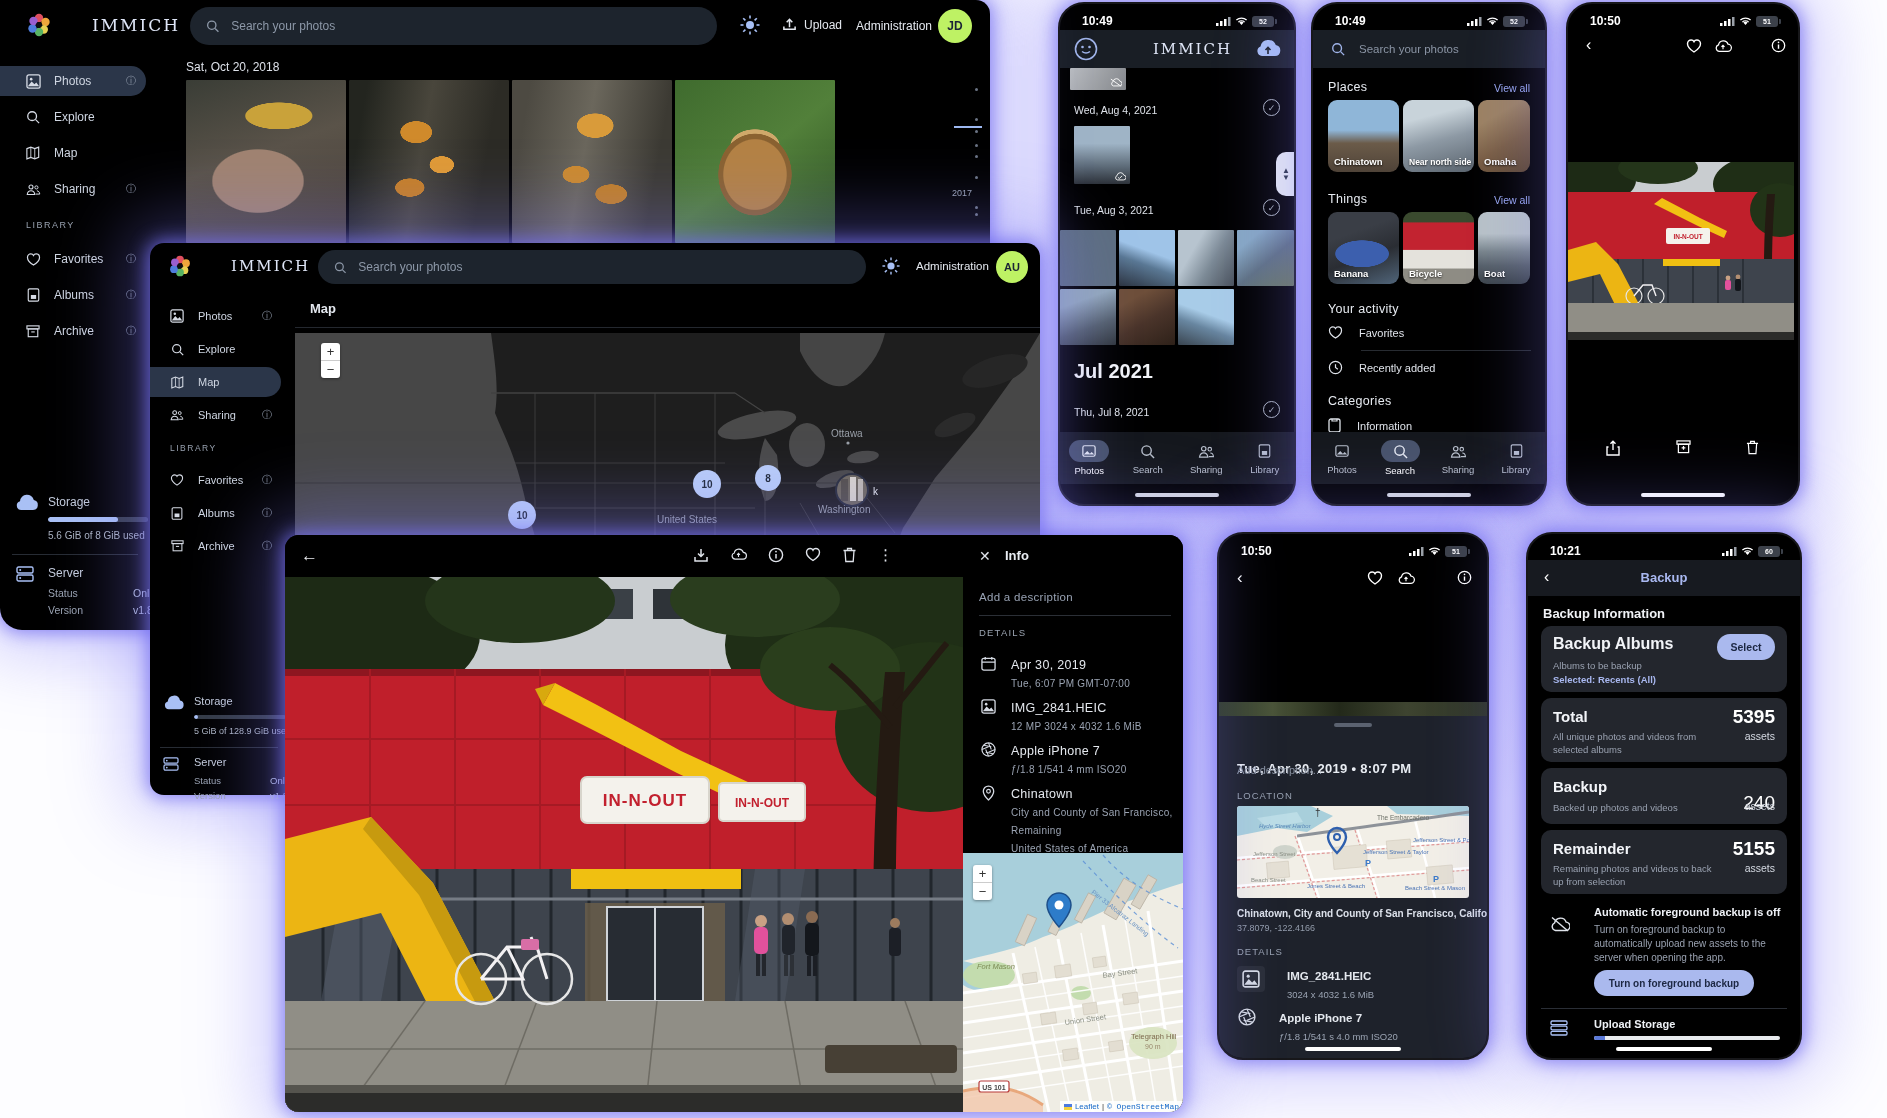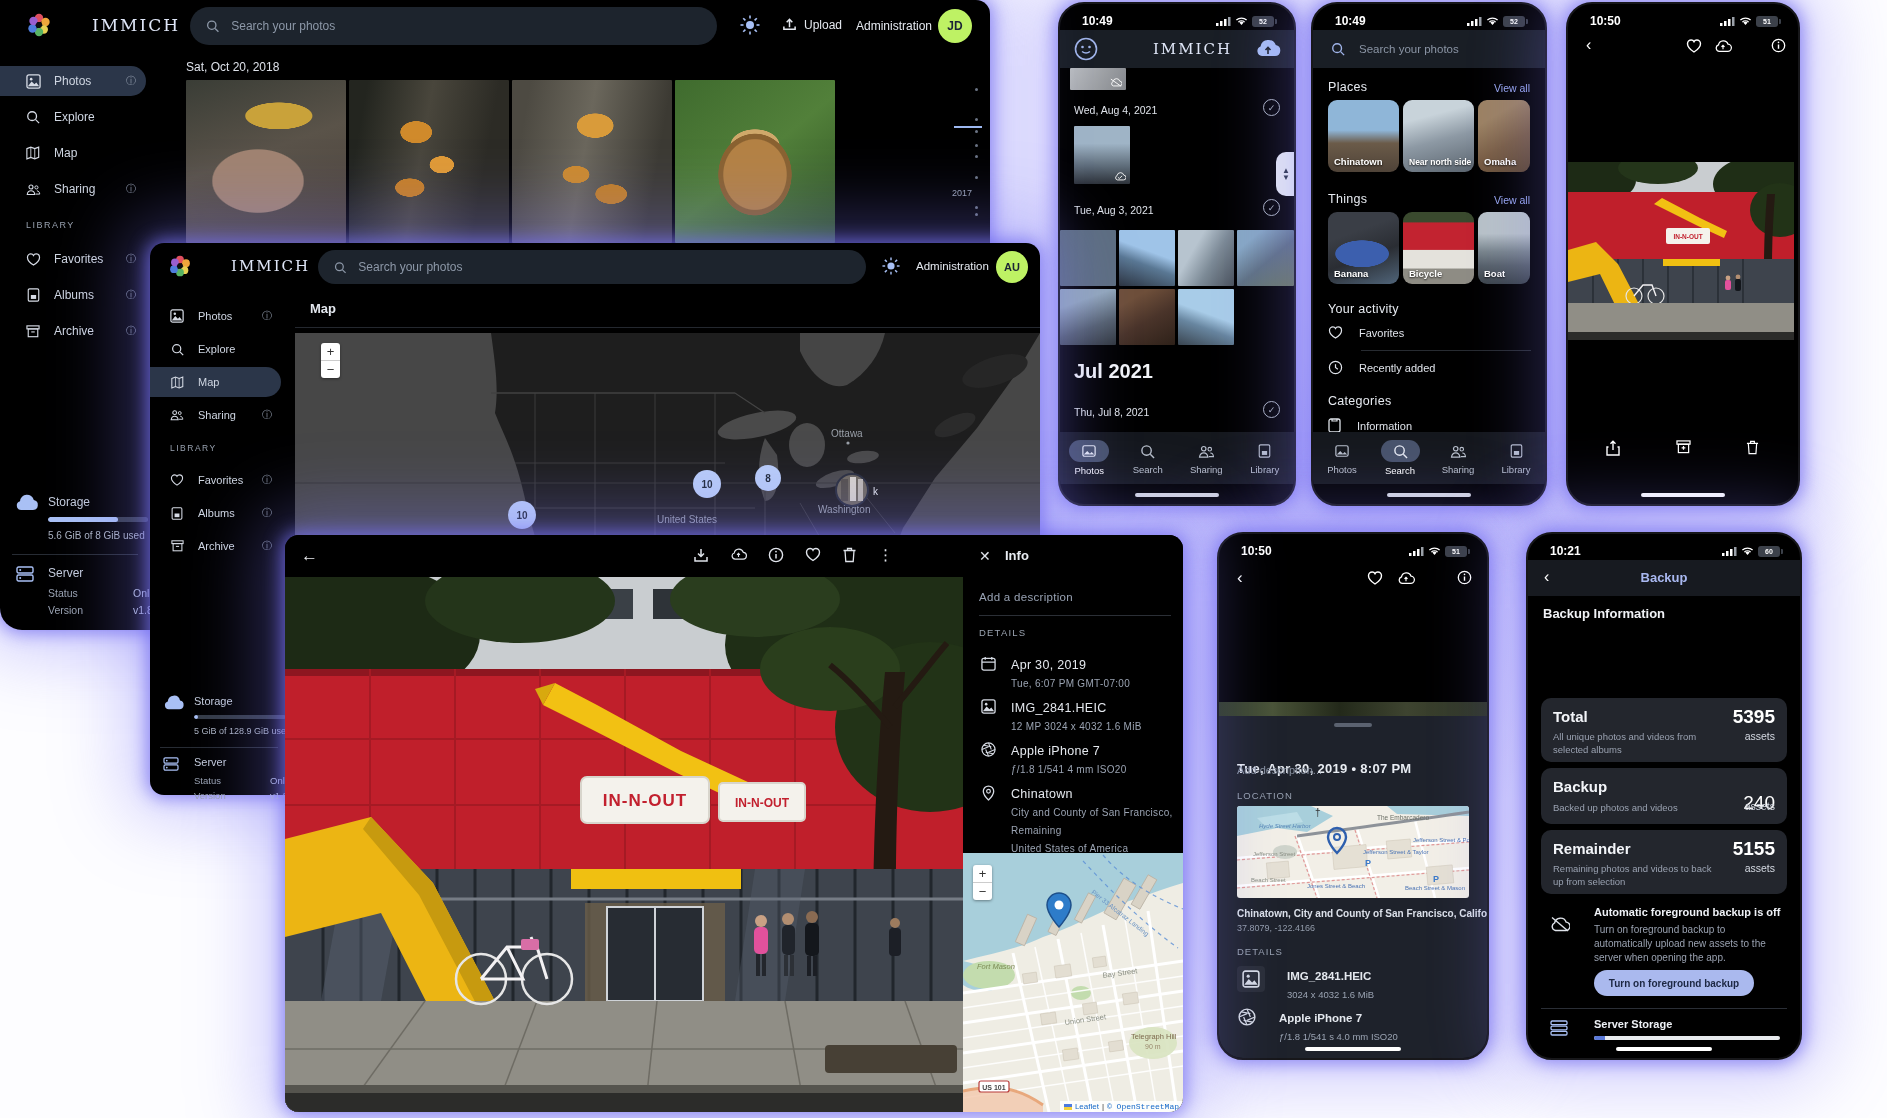--- a/index.html
+++ b/index.html
@@ -1153,20 +1153,26 @@
             <path d="M3.6 6.2a5 5 0 0 1 6.8 0" fill="none" stroke="#fff" stroke-width="1.4"></path>
           </svg>
       <span class="batt">60</span>
     </span>
   </div>
   <div class="abs" style="left:0;right:0;top:26px;height:36px;background:#171a20;">
     <span class="abs" style="left:16px;top:8px;color:#fff;font-size:16px;">‹</span>
     <div class="abs" style="left:0;right:0;top:10px;text-align:center;font-size:13px;font-weight:bold;color:#a9b8f0;">Backup</div>
   </div>
   <div class="abs" style="left:15px;top:72px;font-size:13px;font-weight:bold;color:#f0f2f6;">Backup Information</div>
+  <div class="card" style="left:13px;top:92px;right:13px;height:66px;">
+    <div class="abs" style="left:12px;top:9px;font-size:16px;font-weight:bold;color:#f2f4f8;">Backup Albums</div>
+    <button class="pillbtn abs" style="right:12px;top:8px;width:58px;height:26px;font-size:10.5px;">Select</button>
+    <div class="abs" style="left:12px;top:34px;font-size:9.5px;color:#9aa2b1;">Albums to be backup</div>
+    <div class="abs" style="left:12px;top:48px;font-size:9.5px;font-weight:bold;color:#a9b8f0;">Selected: Recents (All)</div>
+  </div>
   <div class="card" style="left:13px;top:164px;right:13px;height:64px;">
     <div class="abs" style="left:12px;top:10px;font-size:15px;font-weight:bold;color:#f2f4f8;">Total</div>
     <div class="abs" style="right:12px;top:8px;font-size:19px;font-weight:bold;color:#fff;">5395</div>
     <div class="abs" style="right:12px;top:32px;font-size:10.5px;color:#d4d9e2;">assets</div>
     <div class="abs" style="left:12px;top:32px;width:150px;font-size:9.5px;line-height:13px;color:#9aa2b1;">All unique photos and videos from selected albums</div>
   </div>
   <div class="card" style="left:13px;top:234px;right:13px;height:56px;">
     <div class="abs" style="left:12px;top:10px;font-size:15px;font-weight:bold;color:#f2f4f8;">Backup</div>
     <div class="abs" style="right:12px;top:8px;font-size:19px;font-weight:normal;color:#fff;margin-top:16px;">240</div>
     <div class="abs" style="right:12px;top:32px;font-size:10.5px;color:#d4d9e2;">assets</div>
@@ -1184,20 +1190,20 @@
       </svg>
   <div class="abs" style="left:66px;top:372px;font-size:11px;font-weight:bold;color:#eef1f6;">Automatic foreground backup is off</div>
   <div class="abs" style="left:66px;top:389px;width:178px;font-size:10px;line-height:14px;color:#99a1b0;">Turn on foreground backup to automatically upload new assets to the server when opening the app.</div>
   <button class="pillbtn abs" style="left:66px;top:436px;width:160px;height:26px;font-size:10px;">Turn on foreground backup</button>
   <div class="abs" style="left:13px;top:474px;right:13px;height:1px;background:#2a2e36;"></div>
   <svg class="abs" width="18" height="16" viewBox="0 0 18 16" style="left:22px;top:486px;">
         <rect x="1" y="1" width="16" height="3.6" rx="1.2" fill="none" stroke="#a9c0f5" stroke-width="1.3"></rect>
         <rect x="1" y="6.2" width="16" height="3.6" rx="1.2" fill="none" stroke="#a9c0f5" stroke-width="1.3"></rect>
         <rect x="1" y="11.4" width="16" height="3.6" rx="1.2" fill="none" stroke="#a9c0f5" stroke-width="1.3"></rect>
       </svg>
-  <div class="abs" style="left:66px;top:484px;font-size:11px;font-weight:bold;color:#eef1f6;">Server Storage</div>
+  <div class="abs" style="left:66px;top:484px;font-size:11px;font-weight:bold;color:#eef1f6;">Upload Storage</div>
   <div class="abs" style="left:66px;top:502px;right:20px;height:4px;border-radius:2px;background:#e8eaee;overflow:hidden;">
         <i style="display:block;width:6%;height:100%;background:#5b79d8;"></i>
       </div>
   <div class="homebar" style="background:#fff;width:96px;"></div>
 </div>
 
 </div>
 
 </body></html>

